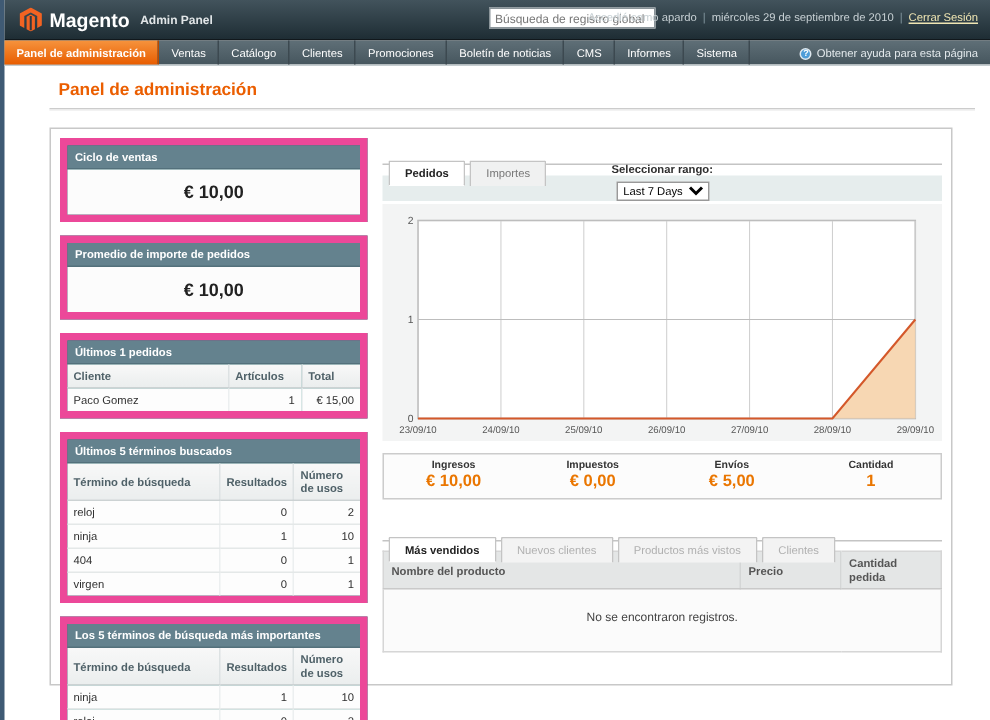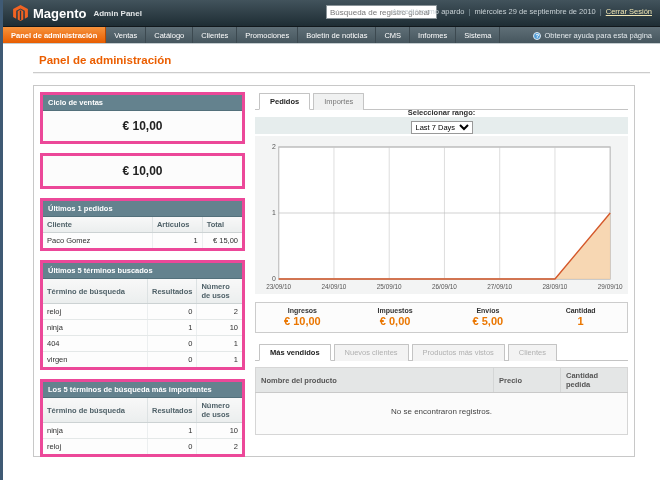--- a/index.html
+++ b/index.html
@@ -51,38 +51,38 @@
                font-size:7.5px; color:#2f2f2f; margin-bottom:8px; }
   .store-bar label { font-weight:bold; }
   select { font-size:7.5px; height:13px; border:1px solid #999; background:#fff;
            font-family:"Liberation Sans", sans-serif; }
 
   .cols { display:flex; gap:10px; }
   .col-left  { width:205px; flex:none; }
   .col-right { flex:1; min-width:0; }
 
   
-  .sbox { margin-bottom:9px; border:3px solid #ec4899; background:#0f766e; }
+  .sbox { margin-bottom:9px; border:5px solid #ec4899; background:#0f766e; }
   .sbox-hd { background:#64828e; color:#fff; font-size:7.5px; font-weight:bold;
              padding:3px 5px; border-bottom:1px solid #53707b; }
   .sbox-val { text-align:center; font-size:12px; font-weight:bold; color:#222;
               padding:8px 0; background:#fcfcfc; }
   table.stbl { width:100%; border-collapse:collapse; font-size:7.5px; }
   table.stbl th { background:linear-gradient(#f8f8f8,#ebeeee); color:#4f6168;
                   font-weight:bold; text-align:left; padding:3px 4px;
                   border-bottom:1px solid #ccd2d3; border-right:1px solid #dde2e3; }
   table.stbl td { padding:3px 4px; border-bottom:1px solid #e4e8e8;
                   border-right:1px solid #eceff0; color:#2f2f2f; background:#fdfdfd; }
   table.stbl th:last-child, table.stbl td:last-child { border-right:none; }
   table.stbl tr:last-child td { border-bottom:none; }
   .num { text-align:right; }
   .tabs { display:flex; gap:3px; border-bottom:1px solid #c4c4c4; padding-left:4px; }
   .tab { font-size:7.5px; padding:3px 10px; border:1px solid #c4c4c4;
          border-bottom:none; background:#f0f1f1; color:#777; cursor:pointer;
-         position:relative; top:1px; border-radius:1px 1px 0 0; }
+         position:relative; top:15px; border-radius:1px 1px 0 0; }
   .tab.active { background:#fff; color:#222; font-weight:bold; border-bottom:1px solid #fff; }
   .tab.disabled { color:#b0b0b0; background:#f3f3f3; cursor:default; }
 
   .range-bar { background:#e6eded; height:17px; margin-top:7px;
                display:flex; align-items:center; justify-content:flex-end;
                gap:4px; padding:0 8px; font-size:7.5px; color:#2f2f2f;flex-direction:column; }
   .range-bar label { font-weight:bold; }
 
   .chart-wrap { background:#f3f4f4; margin-top:2px; padding:4px 2px 2px 2px; }
   .chart-wrap svg { display:block; width:100%; height:152px; }
@@ -149,20 +149,21 @@
     <div class="cols">
 
       <div class="col-left">
 
         <div class="sbox">
           <div class="sbox-hd">Ciclo de ventas</div>
           <div class="sbox-val">€ 10,00</div>
         </div>
 
         <div class="sbox">
+          <div class="sbox-hd">Promedio de importe de pedidos</div>
           <div class="sbox-val">€ 10,00</div>
         </div>
 
         <div class="sbox">
           <div class="sbox-hd">Últimos 1 pedidos</div>
           <table class="stbl">
             <tbody>
                 <tr>
               <th style="width:55%">Cliente</th>
               <th style="width:25%">Artículos</th>

